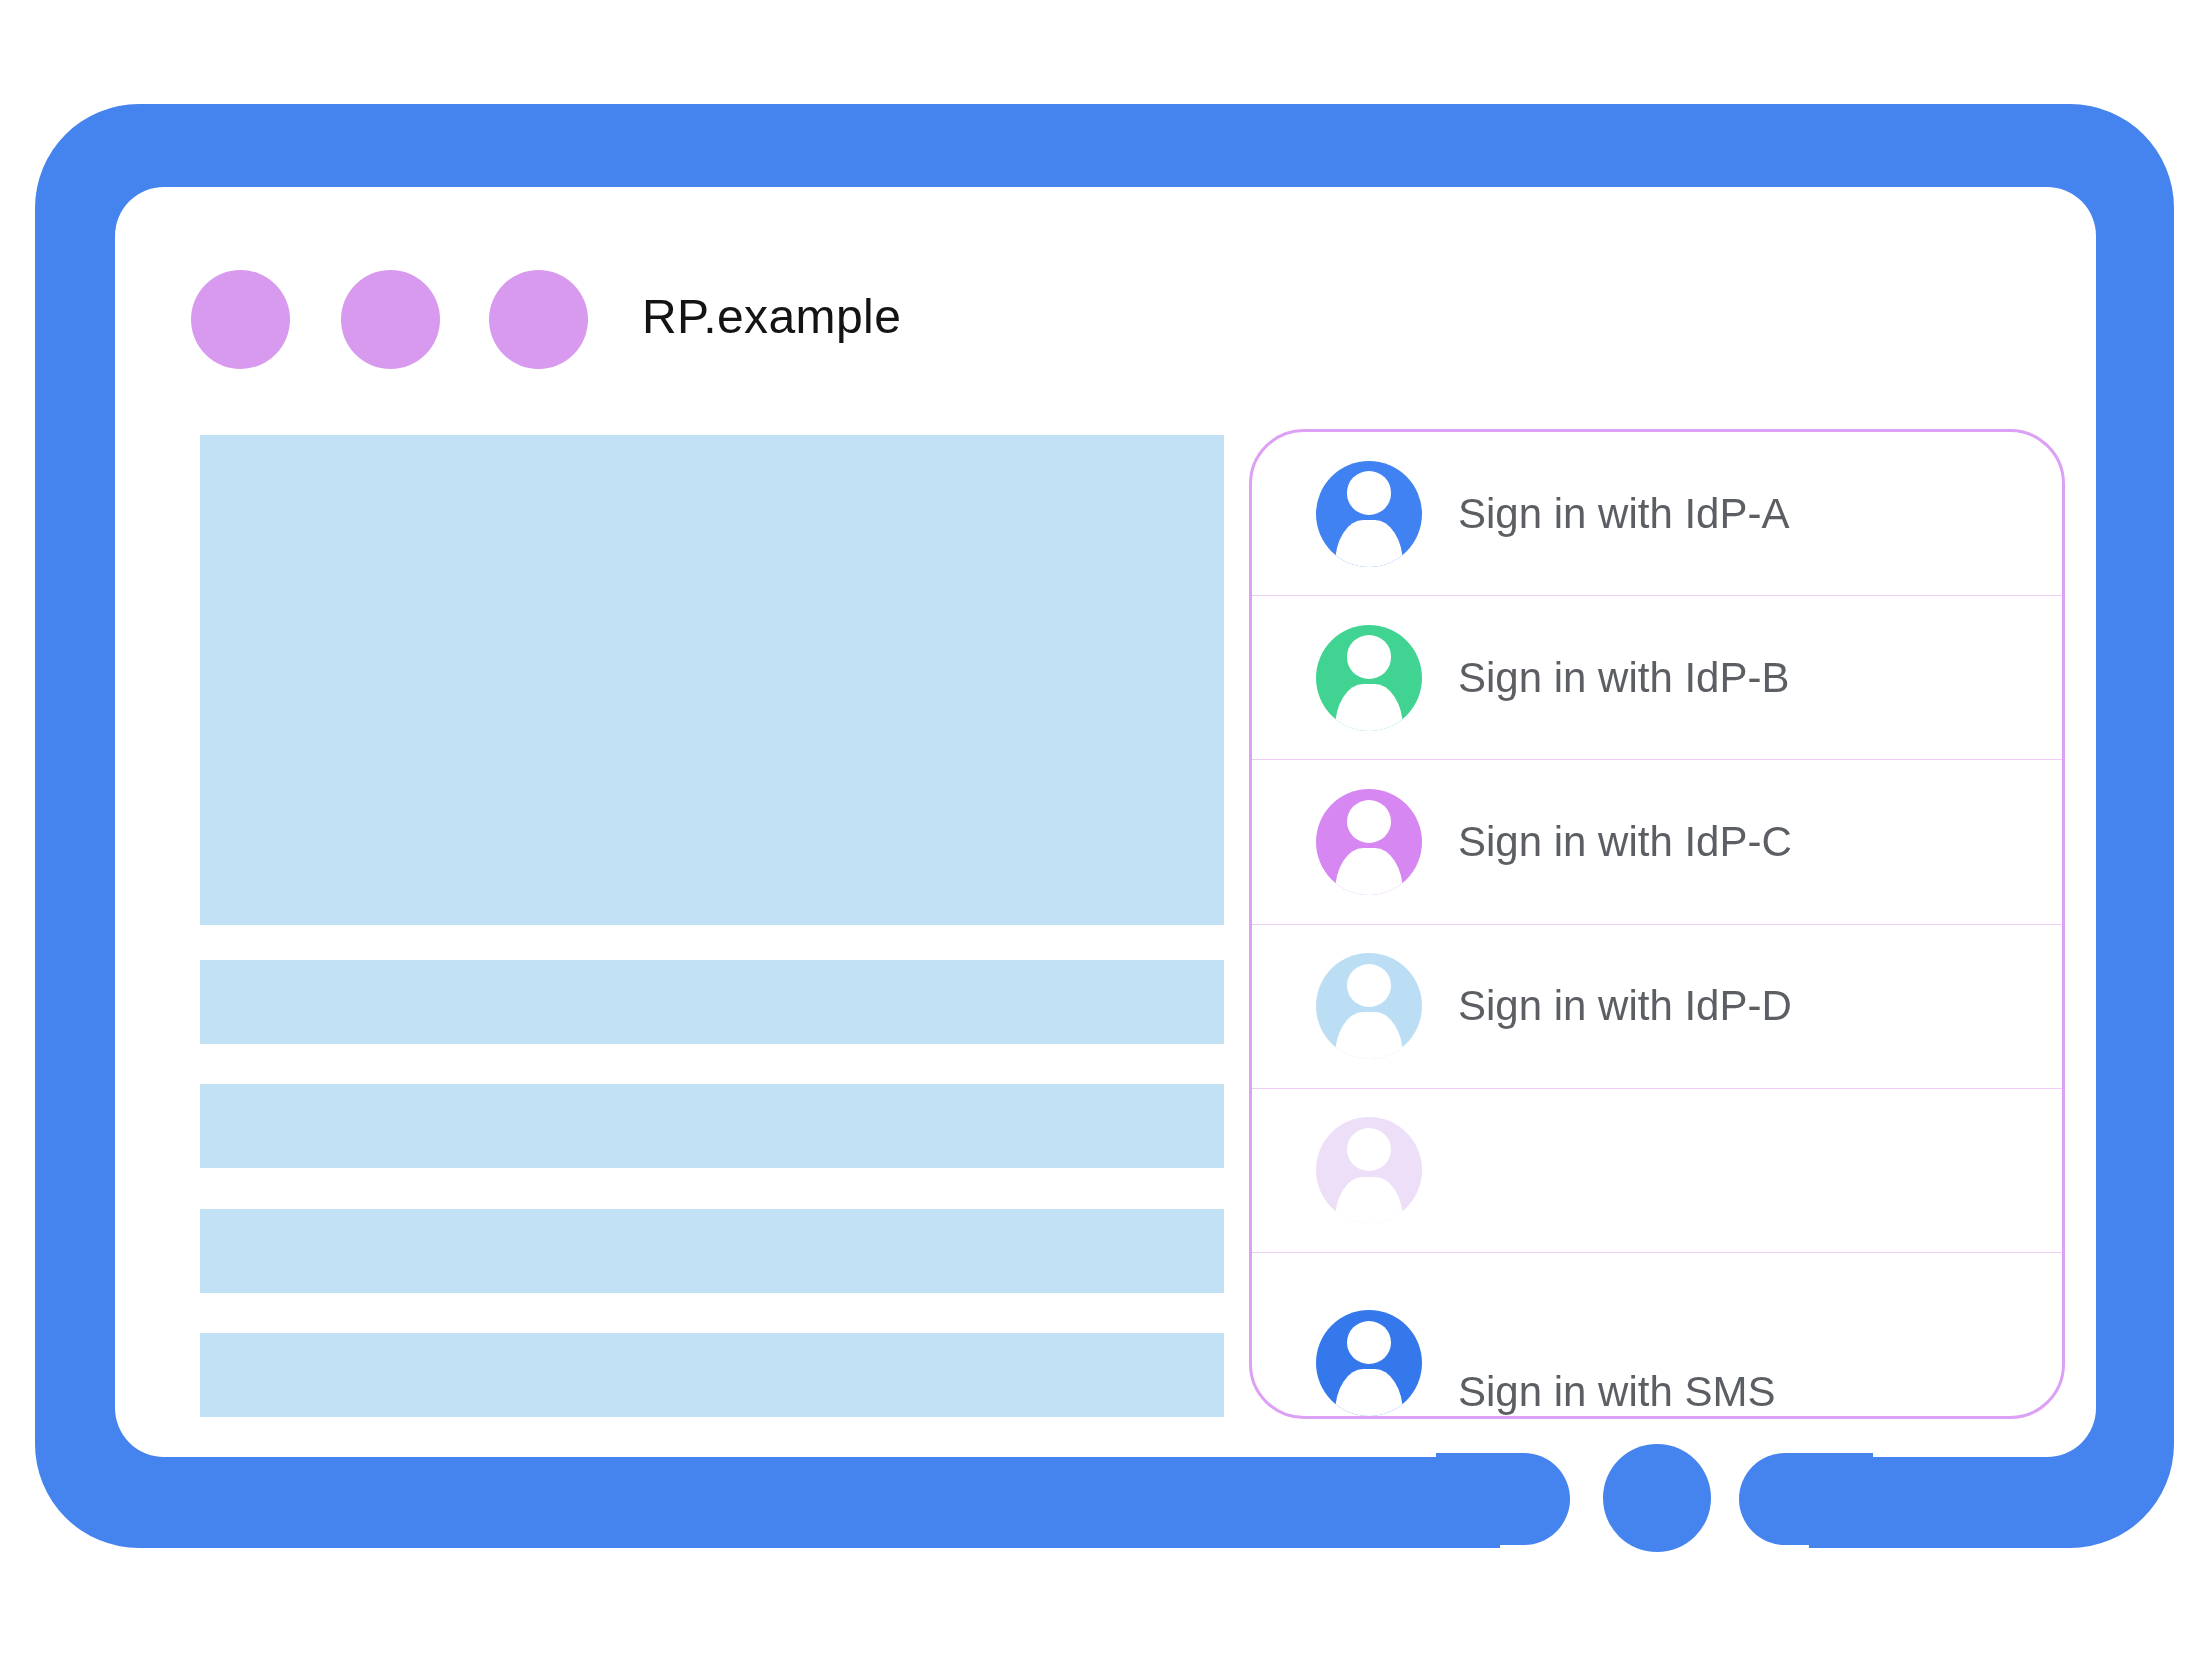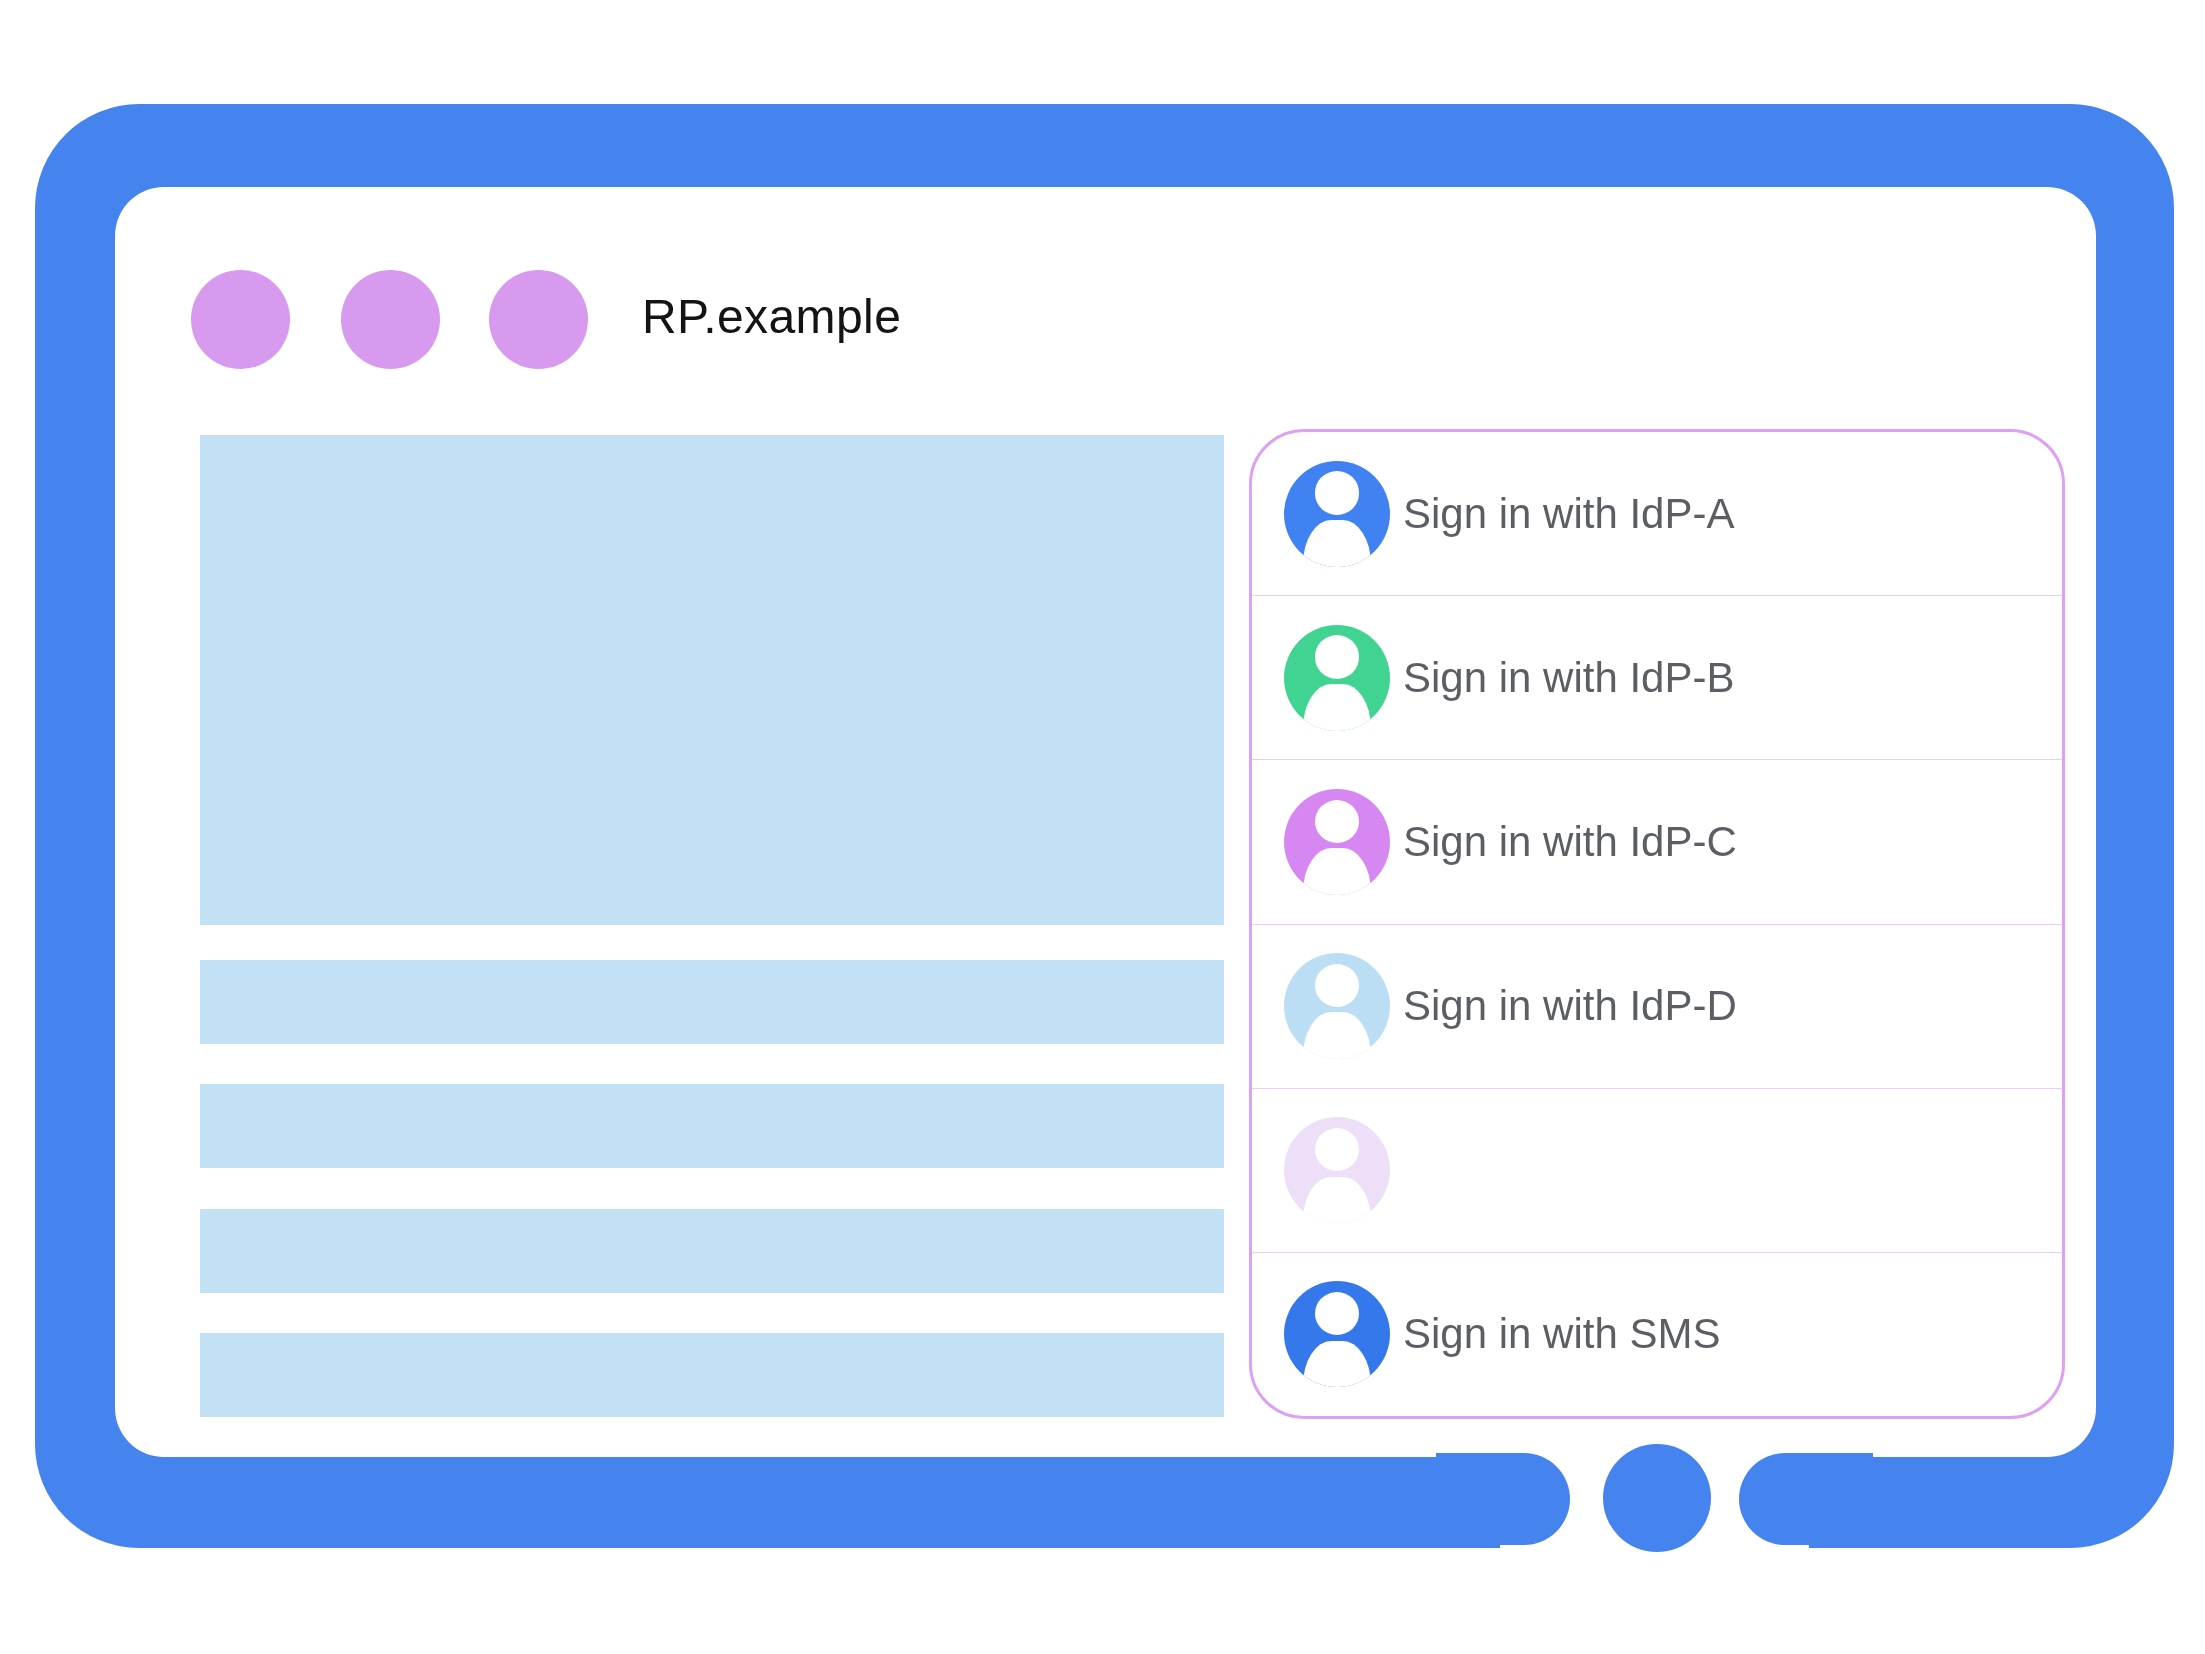--- a/index.html
+++ b/index.html
@@ -71,25 +71,25 @@
     position:absolute;left:1249px;top:429px;width:816px;height:990px;
     background:var(--panel_bg);
     border:3.5px solid var(--panel_border);
     border-radius:55px;
     overflow:hidden;
     display:flex;flex-direction:column;
   }
   .signin-row{
     flex:1 1 0;
     display:flex;align-items:center;
-    padding-left:32px;gap:13px;
+    padding-left:64px;gap:36px;
     border-bottom:1.8px solid var(--divider);
     background:transparent;cursor:pointer;
   }
-  .signin-row:last-child{border-bottom:none;}
+  .signin-row:last-child{border-bottom:none;align-items:flex-end;}
   .avatar{
     position:relative;width:106px;height:106px;border-radius:50%;
     overflow:hidden;flex:0 0 auto;
   }
   .avatar .head{
     position:absolute;left:29%;top:10%;width:42%;height:41%;
     background:#FFFFFF;border-radius:50%;
   }
   .avatar .torso{
     position:absolute;left:18%;top:56%;width:64%;height:62%;

